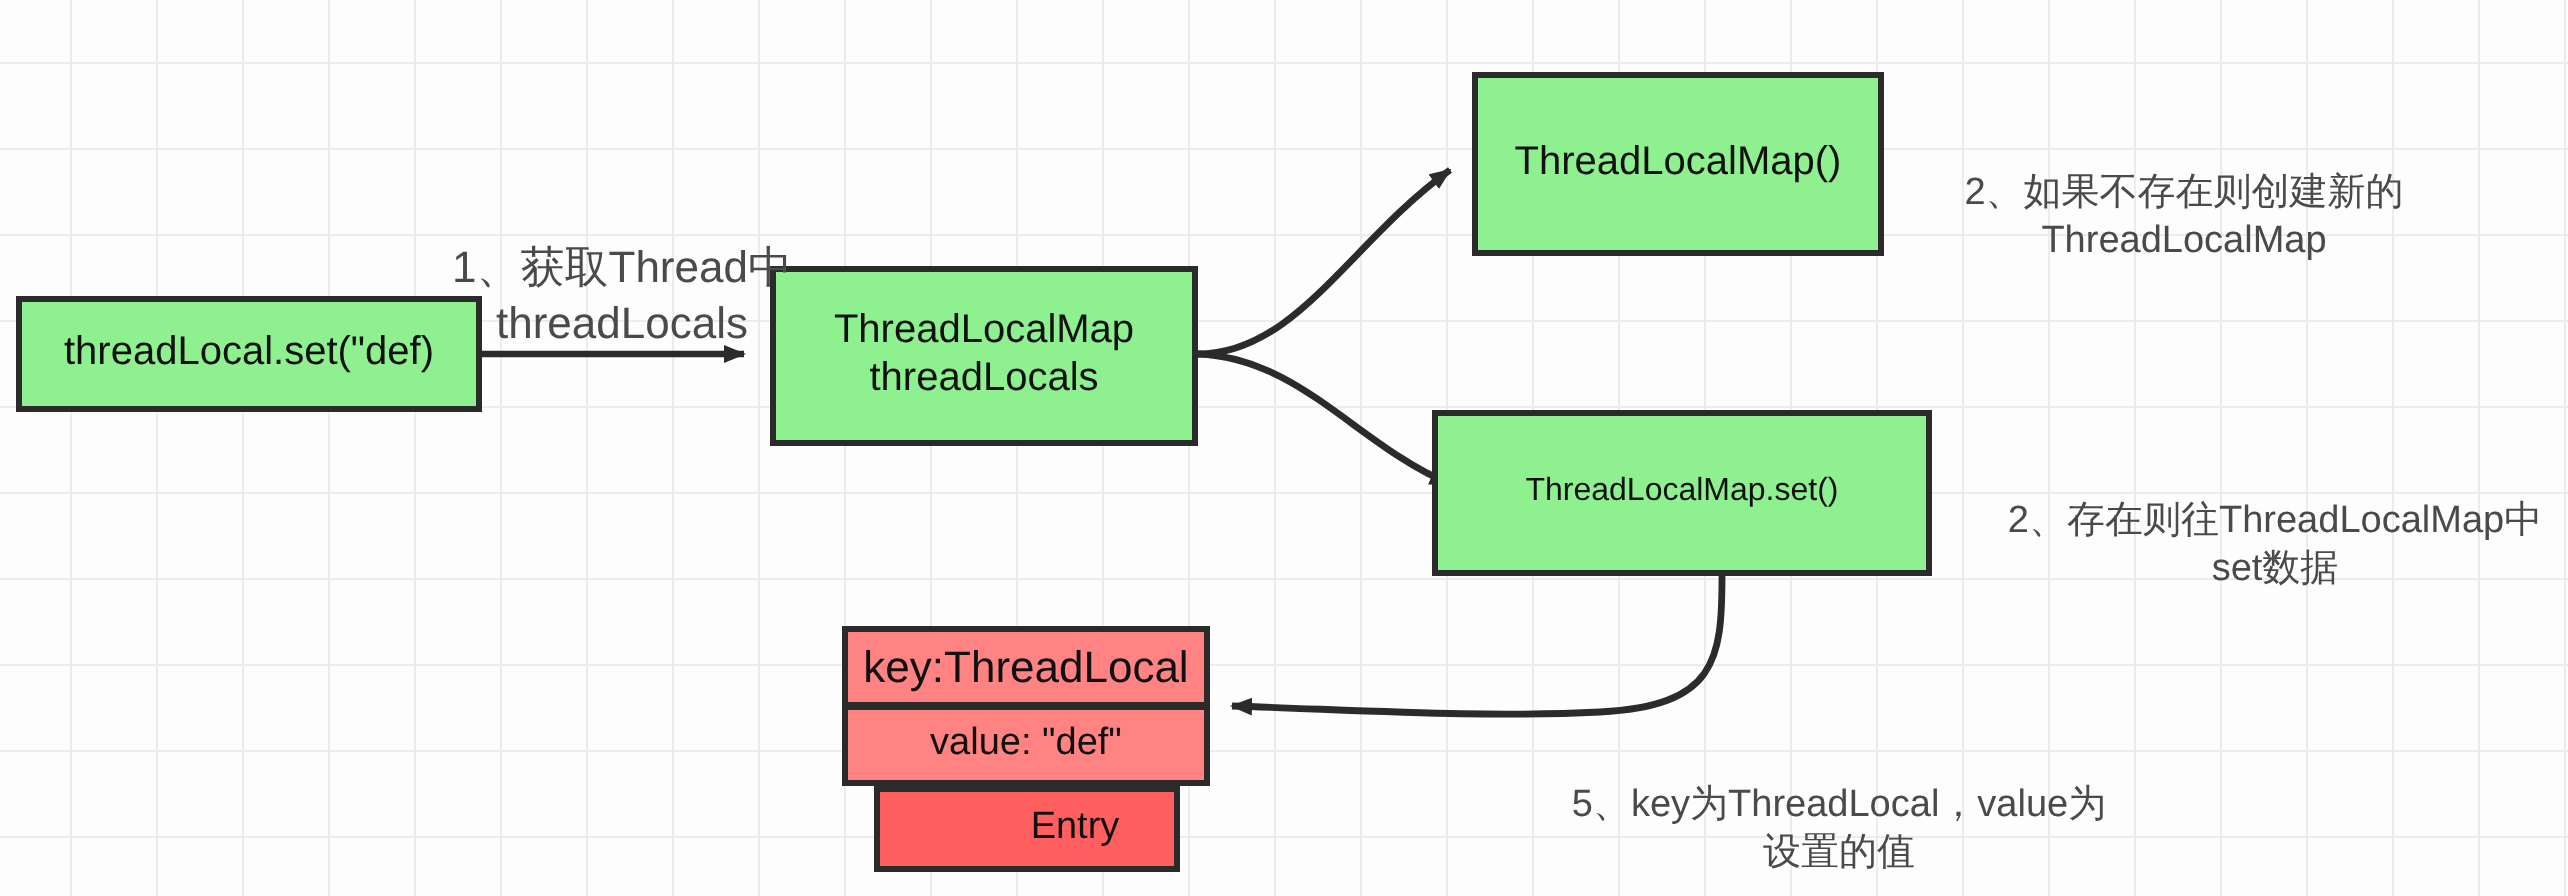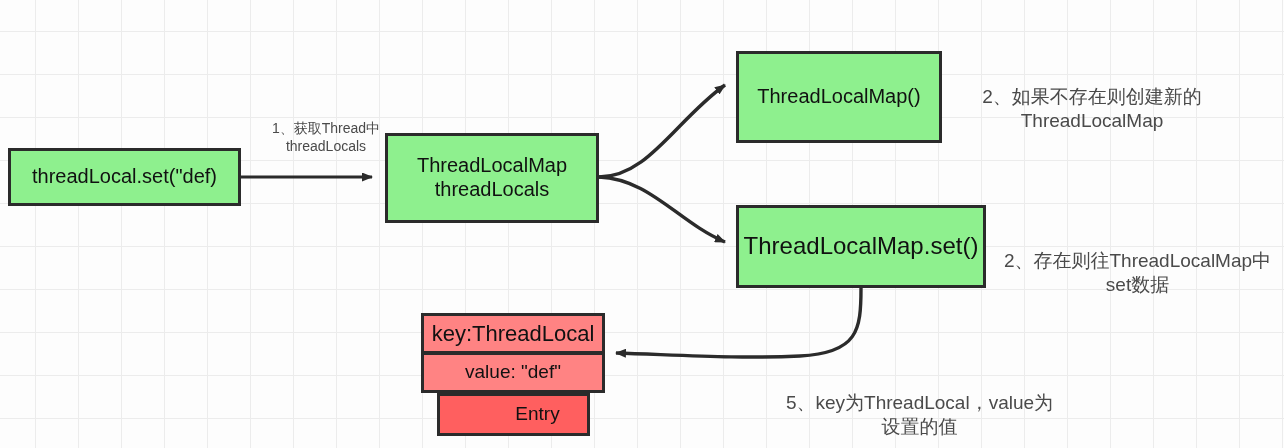--- a/index.html
+++ b/index.html
@@ -73,31 +73,31 @@
     <path d="M599,177 C648,177 676,120 725,85" fill="none" stroke="#2b2b2b" stroke-width="3.4" marker-end="url(#ah)"></path>
     <path d="M599,177 C650,179 678,222 725,242" fill="none" stroke="#2b2b2b" stroke-width="3.4" marker-end="url(#ah)"></path>
     <path d="M861,288 C861,330 858,353 800,356 C740,359 680,355 616,353" fill="none" stroke="#2b2b2b" stroke-width="3.4" marker-end="url(#ah)"></path>
   </svg>
 
   <div class="node green" style="left:8px; top:148px; width:233px; height:58px; font-size:20px;">threadLocal.set("def)</div>
 
   <div class="node green" style="left:385px; top:133px; width:214px; height:90px; font-size:20px;">ThreadLocalMap
 threadLocals</div>
 
-  <div class="node green" style="left:736px; top:51px; width:206px; height:92px; font-size:20px;">ThreadLocalMap()</div>
+  <div class="node green" style="left:736px; top:36px; width:206px; height:92px; font-size:20px;">ThreadLocalMap()</div>
 
-  <div class="node green" style="left:736px; top:205px; width:250px; height:83px; font-size:24px;">ThreadLocalMap.set()</div>
+  <div class="node green" style="left:716px; top:205px; width:250px; height:83px; font-size:16px;">ThreadLocalMap.set()</div>
 
   <div class="node ent-cell" style="left:421px; top:313px; width:184px; height:40px; font-size:22px; border-bottom-width:2px;">key:ThreadLocal</div>
 
   <div class="node ent-cell" style="left:421px; top:353px; width:184px; height:40px; font-size:19px; border-top-width:2px;">value: "def"</div>
 
   <div class="node ent-main" style="left:437px; top:393px; width:153px; height:43px; font-size:19px;padding-left:48px;">Entry</div>
 
-  <div class="label" style="left:220px; top:93px; width:212px; font-size:14px;">1、获取Thread中
+  <div class="label" style="left:205px; top:93px; width:212px; font-size:22px;">1、获取Thread中
 threadLocals</div>
 
   <div class="label" style="left:947px; top:58px; width:290px; font-size:19px;">2、如果不存在则创建新的
 ThreadLocalMap</div>
 
   <div class="label" style="left:991px; top:222px; width:293px; font-size:19px;">2、存在则往ThreadLocalMap中
 set数据</div>
 
   <div class="label" style="left:767px; top:364px; width:305px; font-size:19px;">5、key为ThreadLocal，value为
 设置的值</div>

